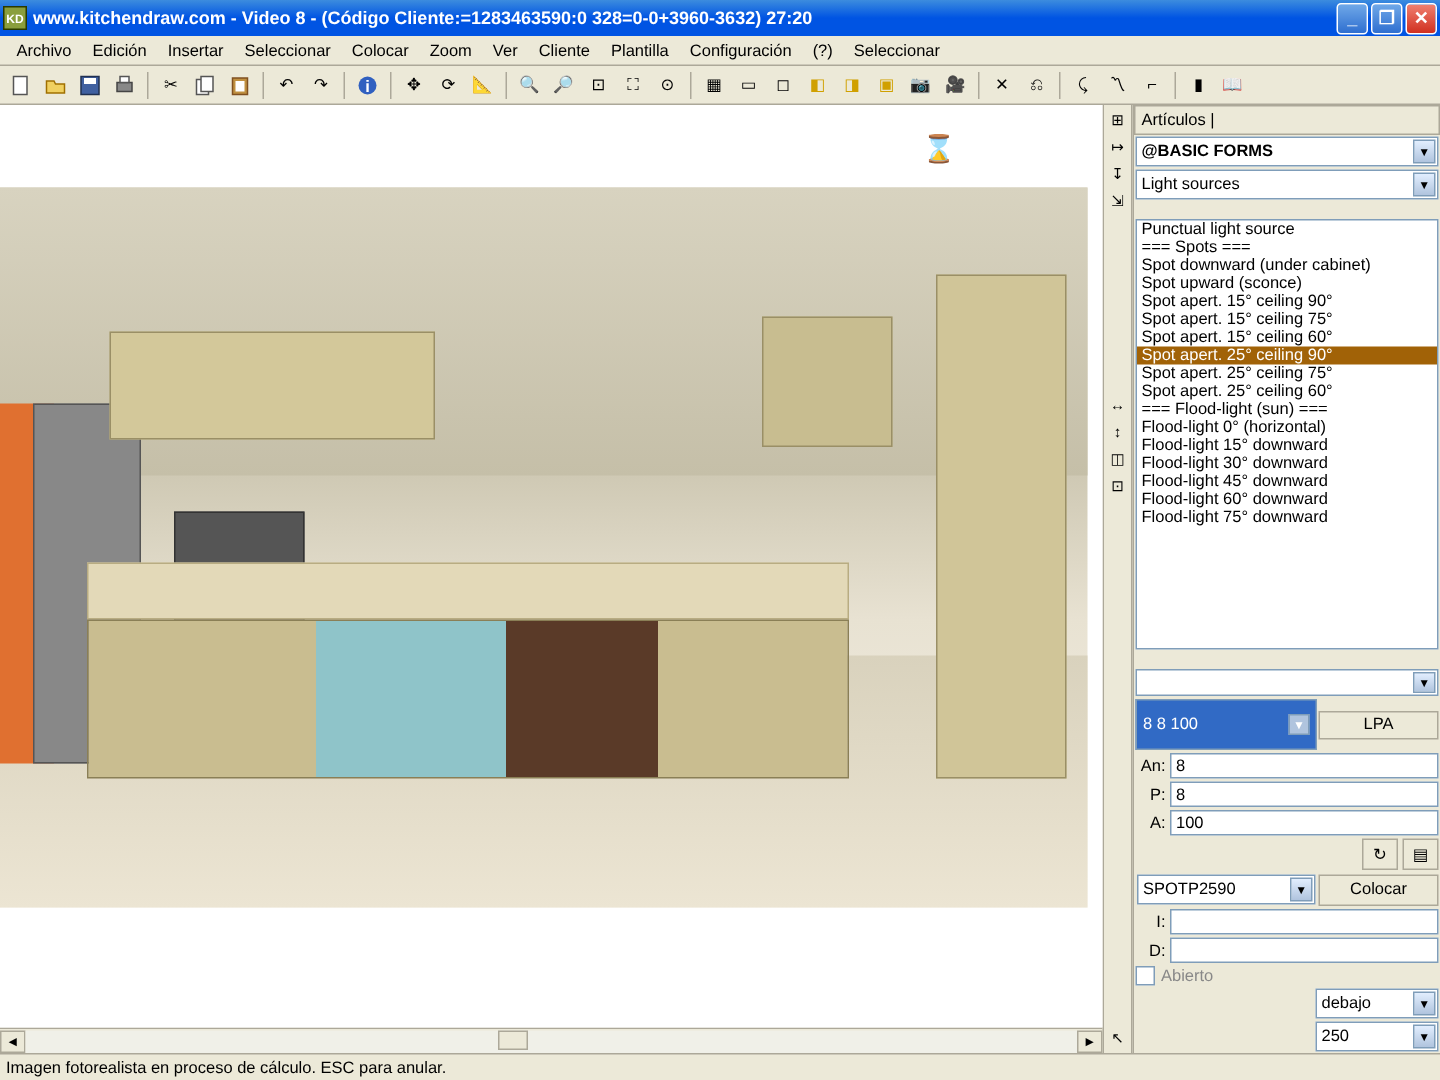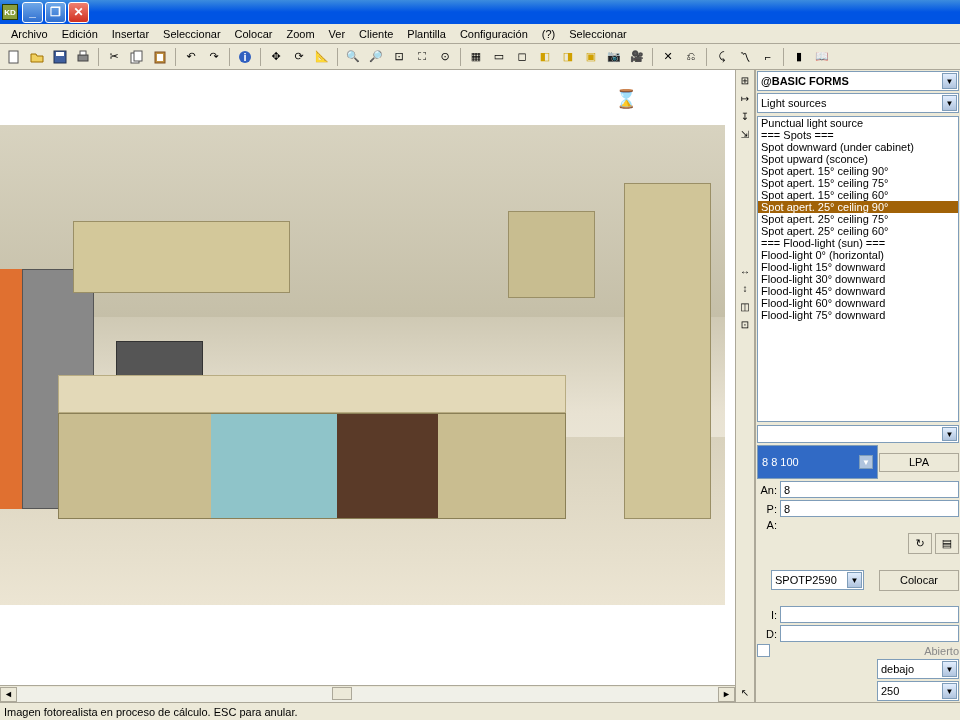--- a/index.html
+++ b/index.html
@@ -42,21 +42,21 @@
 .hscroll .thumb { position: absolute; left: 45%; width: 20px; height: 13px; top:0; background: #ece9d8; border: 1px solid #aca899; }
 
 .vtoolbar { width: 20px; background: #ece9d8; border-left: 1px solid #aca899; border-right: 1px solid #aca899; display: flex; flex-direction: column; align-items: center; padding: 2px 0; gap: 2px; }
 .vtoolbar .vbtn { width: 16px; height: 16px; display: flex; align-items: center; justify-content: center; cursor: pointer; border: 1px solid transparent; font-size: 10px; }
 
 .sidepanel { width: 205px; background: #ece9d8; display: flex; flex-direction: column; border-left: 1px solid #aca899; }
 .sidepanel .hdr { height: 20px; background: #ece9d8; border: 1px solid #aca899; display: flex; align-items: center; padding: 0 4px; font-weight: normal; }
 .combo { height: 20px; border: 1px solid #7f9db9; background: #fff; display: flex; align-items: center; padding: 0 3px; margin: 1px; position: relative; cursor: pointer; }
 .combo .arrow { position: absolute; right: 1px; top: 1px; bottom: 1px; width: 15px; background: linear-gradient(to bottom,#e2eefe,#b0c4de); border: 1px solid #7f9db9; display: flex; align-items: center; justify-content: center; font-size: 8px; }
 .combo.bold { font-weight: bold; }
-.listbox { flex: 1; background: #fff; border: 1px solid #7f9db9; margin: 2px 1px; overflow-y: auto; min-height: 100px; }
+.listbox { flex: 1; background: #fff; border: 1px solid #7f9db9; margin: 12px 1px; overflow-y: auto; min-height: 100px; }
 .listbox .item { padding: 0px 3px; cursor: pointer; white-space: nowrap; line-height: 12px; height: 12px; }
 .listbox .item.sel { background: #a16207; color: #fff; }
 
 .dimrow { display: flex; align-items: center; gap: 1px; margin: 1px; }
 .dimblue { background: #316ac5; color: #fff; padding: 16px 4px; flex: 1; display: flex; align-items: center; height: 17px; border: 1px solid #7f9db9; }
 .dimblue .u { margin-left: auto; width:14px; height:14px; background:#b0c4de; border:1px solid #7f9db9; font-size:8px; display:flex; align-items:center; justify-content:center; }
 .lpabtn { width: 80px; height: 19px; background: #ece9d8; border: 1px solid #aca899; display: flex; align-items: center; justify-content: center; cursor: pointer; }
 .plabel { width: 22px; text-align: right; padding-right: 2px; }
 .pinput { flex: 1; height: 17px; border: 1px solid #7f9db9; background: #fff; padding: 0 3px; }
 .iconbtn { width: 24px; height: 21px; background: #ece9d8; border: 1px solid #aca899; display: flex; align-items: center; justify-content: center; cursor: pointer; font-size: 11px; }
@@ -66,20 +66,21 @@
 
 .statusbar { height: 18px; background: #ece9d8; border-top: 1px solid #aca899; display: flex; align-items: center; padding: 0 4px; }
 
 svg { display: block; }
 </style>
 </head>
 <body>
 
 <div class="titlebar">
   <div class="icon">KD</div>
+  <div class="title">www.kitchendraw.com - Video 8 - (Código Cliente:=1283463590:0 328=0-0+3960-3632) 27:20</div>
   <div class="winbtns">
     <div class="winbtn min">_</div>
     <div class="winbtn max">❐</div>
     <div class="winbtn close">✕</div>
   </div>
 </div>
 
 <div class="menubar">
   <span class="menuitem">Archivo</span>
   <span class="menuitem">Edición</span>
@@ -213,20 +214,21 @@
     <div style="flex:1"></div>
     <div class="vbtn">↔</div>
     <div class="vbtn">↕</div>
     <div class="vbtn">◫</div>
     <div class="vbtn">⊡</div>
     <div style="flex:3"></div>
     <div class="vbtn">↖</div>
   </div>
 
   <div class="sidepanel">
+    <div class="hdr"><span>Artículos</span>&nbsp;|</div>
     <div class="combo bold">
         <span>@BASIC FORMS</span>
         <div class="arrow">▼</div>
       </div>
     <div class="combo">
         <span>Light sources</span>
         <div class="arrow">▼</div>
       </div>
     <div class="listbox" id="itemlist">
         <div class="item">Punctual light source</div>
@@ -261,41 +263,42 @@
     <div class="dimrow">
         <span class="plabel">An:</span>
         <input class="pinput" value="8" style="">
       </div>
     <div class="dimrow">
         <span class="plabel">P:</span>
         <input class="pinput" value="8" style="">
       </div>
     <div class="dimrow">
         <span class="plabel">A:</span>
+        <input class="pinput" value="100" style="">
       </div>
     <div class="dimrow" style="justify-content:flex-end; gap:3px;">
       <div class="iconbtn">↻</div>
       <div class="iconbtn">▤</div>
     </div>
     <div class="dimrow">
-      <div class="combo" style="flex:1; margin:14px">
+      <div class="combo" style="flex:1; margin:1px">
           <span>SPOTP2590</span>
           <div class="arrow">▼</div>
         </div>
       <button class="colocar">Colocar</button>
     </div>
     <div class="dimrow">
         <span class="plabel">I:</span>
         <input class="pinput" style="">
       </div>
     <div class="dimrow">
         <span class="plabel">D:</span>
         <input class="pinput" style="">
       </div>
-    <div class="dimrow" style="justify-content:space-between;">
+    <div class="dimrow" style="justify-content:flex-start;">
         <div class="check"></div>
         <span class="greylbl">Abierto</span>
       </div>
     <div class="dimrow" style="justify-content:flex-end;">
         <div class="combo" style="width:82px; margin:0">
           <span>debajo</span>
           <div class="arrow">▼</div>
         </div>
       </div>
     <div class="dimrow" style="justify-content:flex-end;">

